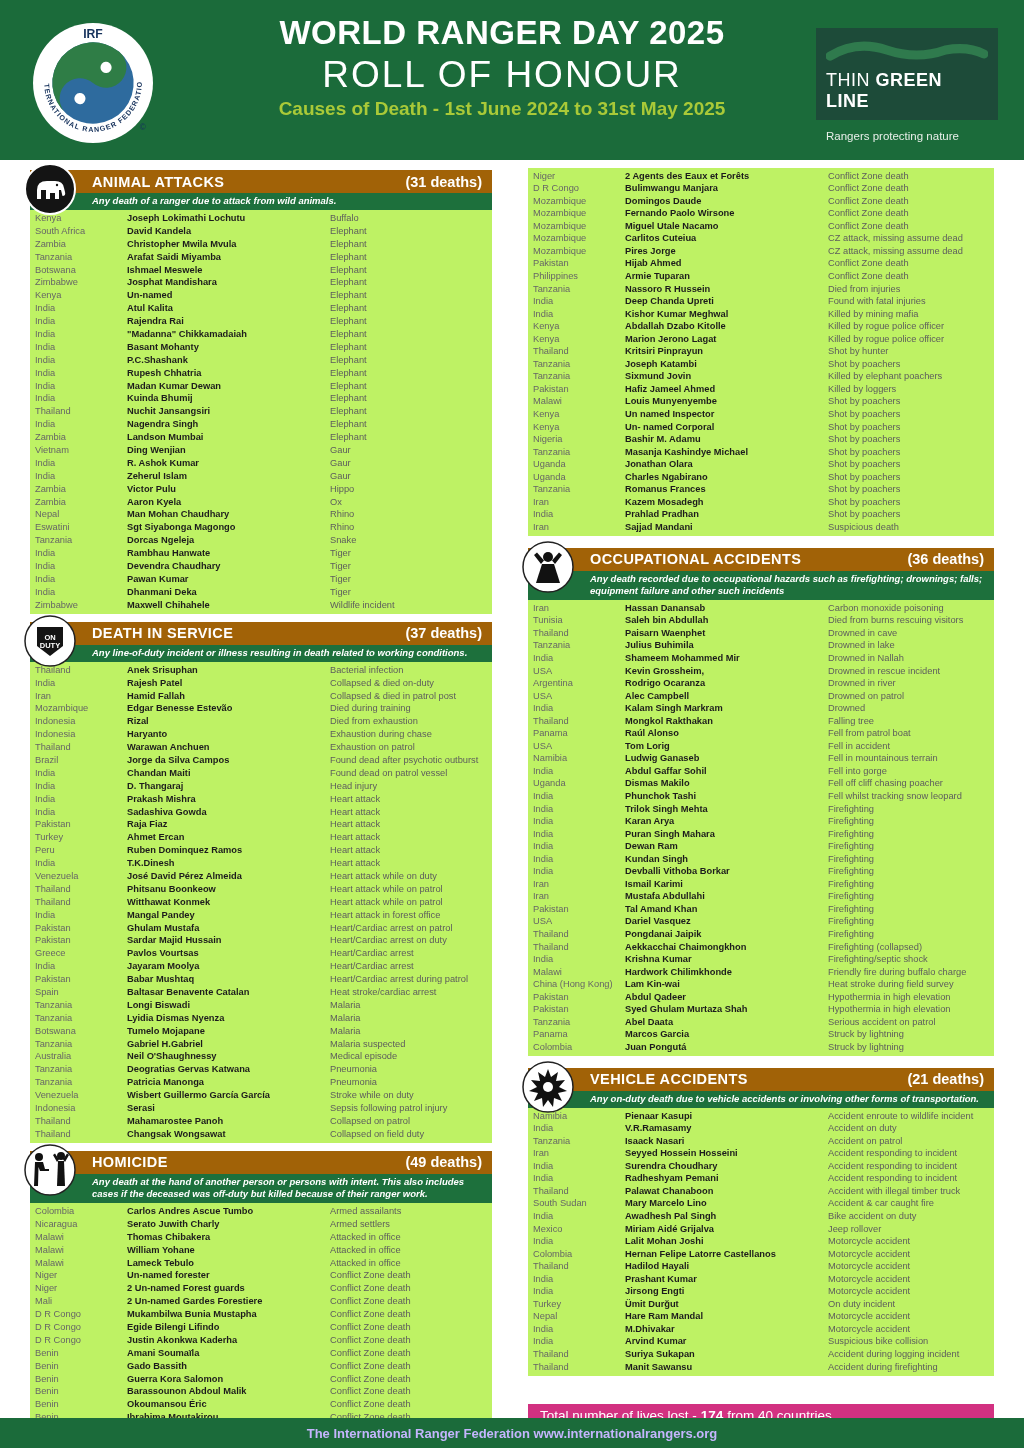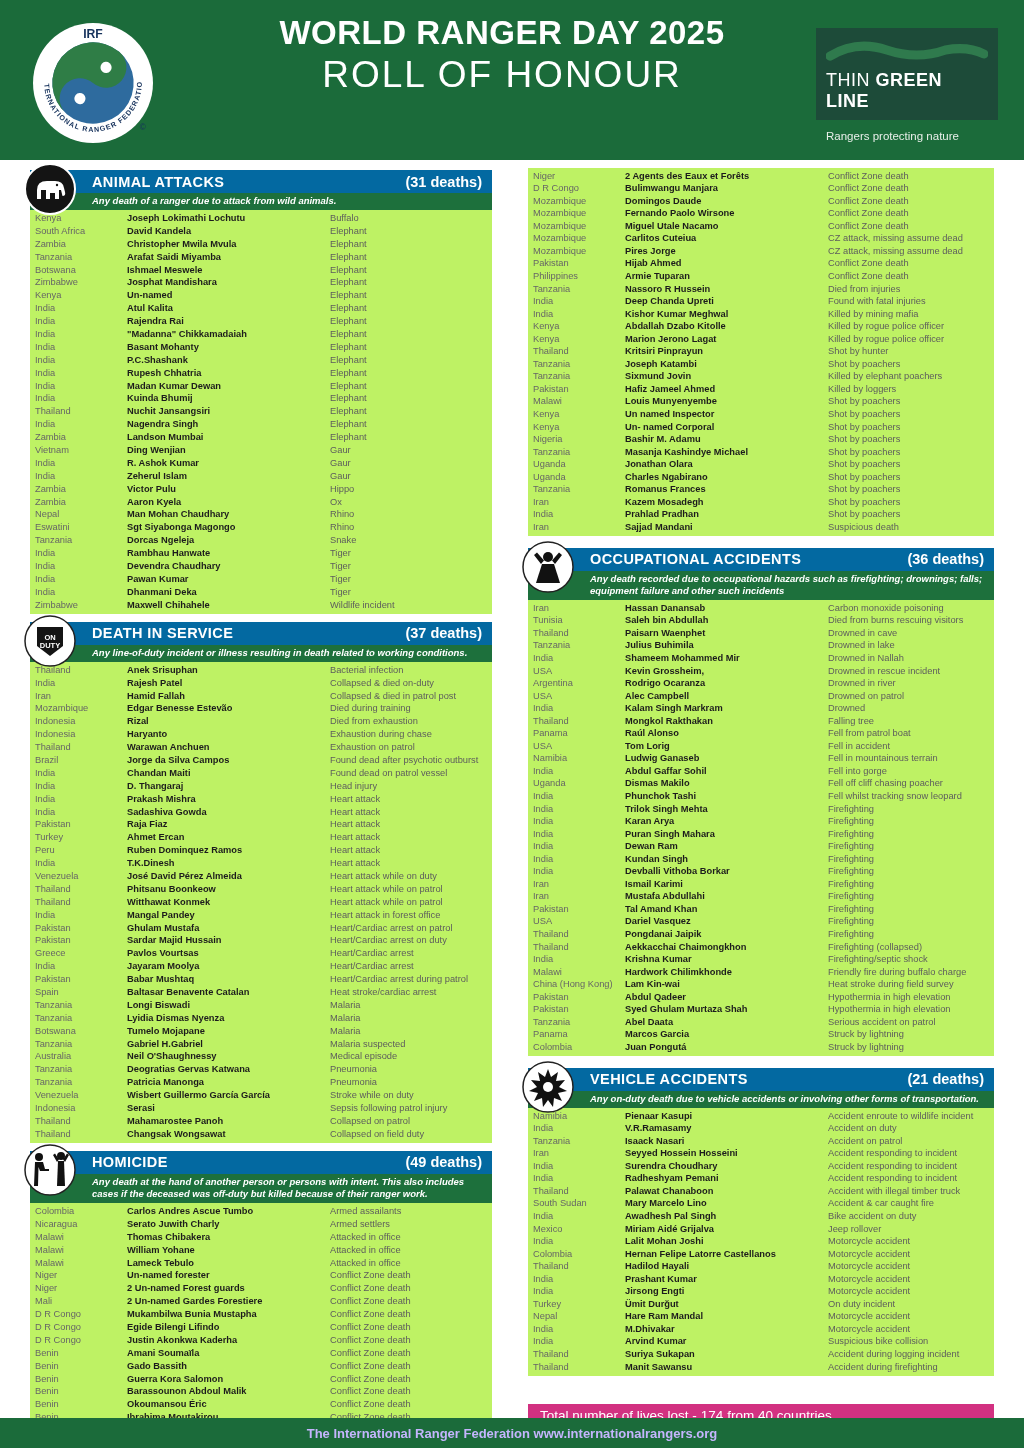--- a/index.html
+++ b/index.html
@@ -17,39 +17,39 @@
        padding:6px 10px;box-sizing:border-box;}
   .tgl svg{display:block;width:100%;height:34px;}
   .tgl1{color:#fff;font-size:18px;font-weight:300;letter-spacing:.5px;margin-top:2px;}
   .tgl1 b{font-weight:bold;}
   .tgl2{color:#e8efe9;font-size:11.5px;margin-top:18px;}
   
   .col{position:absolute;top:170px;}
   #colL{left:30px;width:462px;--rh:12.9px;top:170px;}
   #colR{left:528px;width:466px;--rh:12.55px;top:168px;}
   .sec{margin-bottom:8px;}
-  .sec-head{position:relative;background:#0369a1;color:#fff;height:23px;display:flex;
+  .sec-head{position:relative;background:#a16207;color:#fff;height:23px;display:flex;
             align-items:center;padding:0 10px 0 62px;justify-content:space-between;}
   .sec-title{font-size:14.5px;font-weight:bold;letter-spacing:.4px;flex:1;}
   .sec-count{font-size:14.5px;font-weight:bold;}
   .sec-desc{background:#1d703c;color:#fff;font-size:9.5px;font-weight:bold;font-style:italic;
             padding:2px 10px 3px 62px;line-height:1.28;min-height:13px;box-sizing:border-box;}
   .sec-icon{position:absolute;left:-6px;top:-7px;width:52px;height:68px;z-index:3;}
   .sec-icon svg{width:52px;height:52px;display:block;}
   .rows{background:#bef264;padding:2px 0 2px 0;}
   .row{display:flex;height:var(--rh);align-items:center;font-size:9.3px;line-height:1;}
   .row .c0{width:92px;padding-left:5px;color:#666;flex:none;}
   .row .c1{width:203px;font-weight:bold;color:#1c1c1c;flex:none;}
   .row .c2{flex:1;color:#5d5d5d;}
   .cont{margin-bottom:12px;}
   #colR .sec{margin-bottom:12px;}
   
   .total{margin-top:28px;background:#d23181;color:#fff;font-size:13.5px;height:24px;
          display:flex;align-items:center;padding:0 12px;}
-  .total b{font-weight:normal;margin:0 4px 0 4px;}
+  .total b{font-weight:bold;margin:0 4px 0 4px;}
   .ftr{position:absolute;left:0;bottom:0;width:1024px;height:30px;background:#1b6b3a;color:#c4b5fd;
        font-size:13px;font-weight:bold;display:flex;align-items:center;justify-content:center;}
 </style>
 </head>
 <body>
 
 <div class="page">
 
   <div class="hdr">
     <div class="irf">
@@ -67,20 +67,21 @@
           </defs>
         <text font-size="7" font-weight="bold" fill="#16325c" letter-spacing="1">
           <textPath href="#arcB" startOffset="50%" text-anchor="middle">INTERNATIONAL RANGER FEDERATION</textPath>
         </text>
         <text x="106" y="106" font-size="8" fill="#16325c">©</text>
       </svg>
     </div>
     <div class="titles">
       <div class="t1">WORLD RANGER DAY 2025</div>
       <div class="t2">ROLL OF HONOUR</div>
+      <div class="t4">Causes of Death - 1st June 2024 to 31st May 2025</div>
     </div>
     <div class="tgl">
       <svg viewBox="0 0 160 30">
         <path d="M4 20 Q 30 4 60 14 T 118 14 Q 140 10 156 18" fill="none" stroke="#2f7a4d" stroke-width="9" stroke-linecap="round"></path>
       </svg>
       <div class="tgl1"><span>THIN</span> <b>GREEN LINE</b></div>
       <div class="tgl2">Rangers protecting nature</div>
     </div>
   </div>
 

